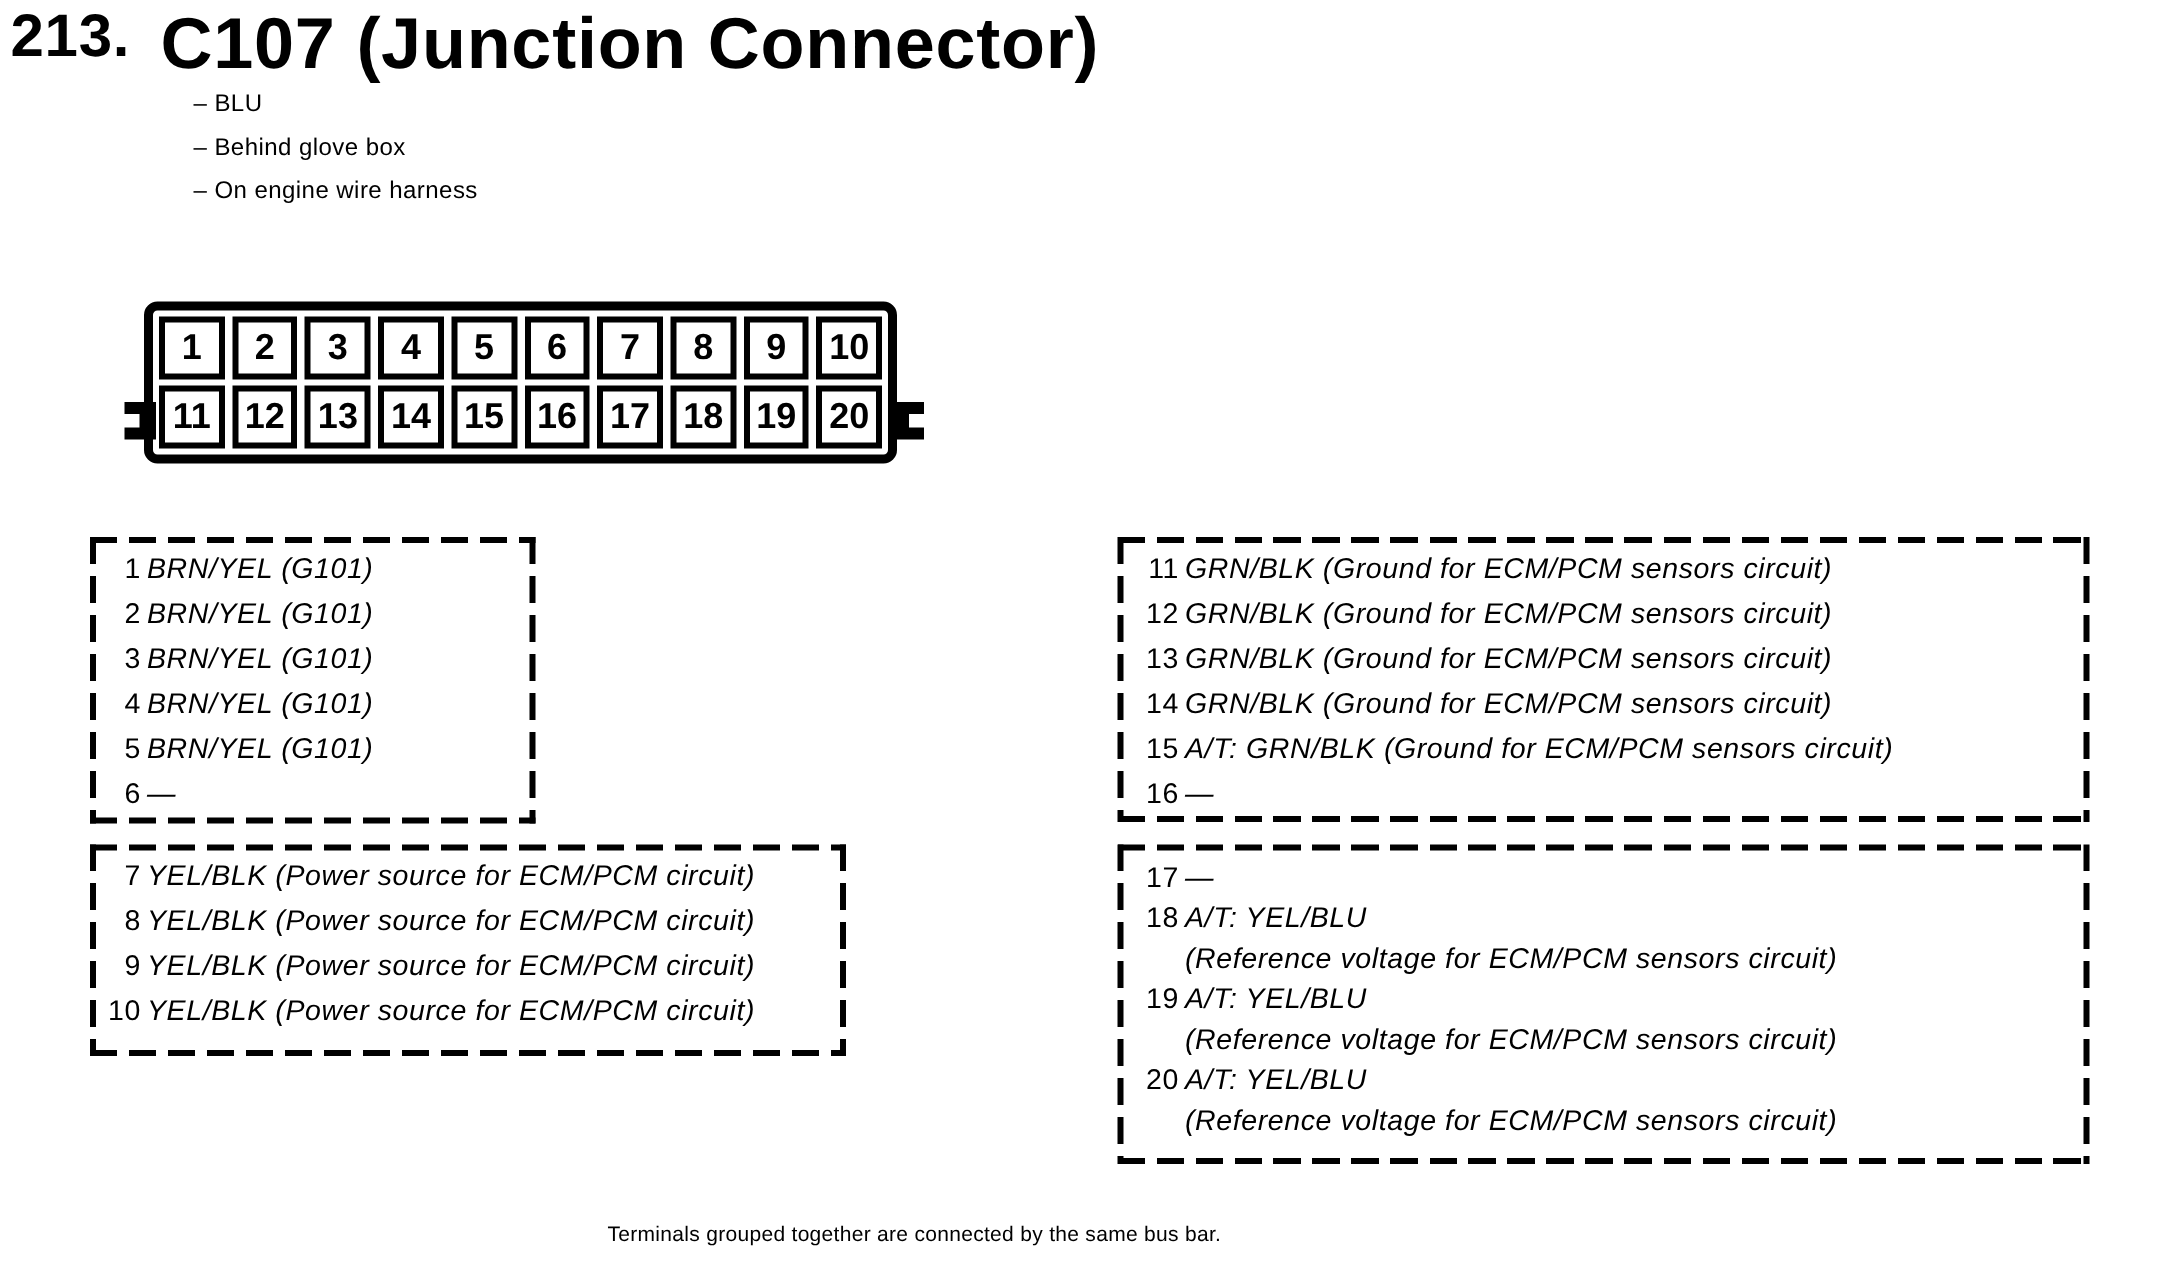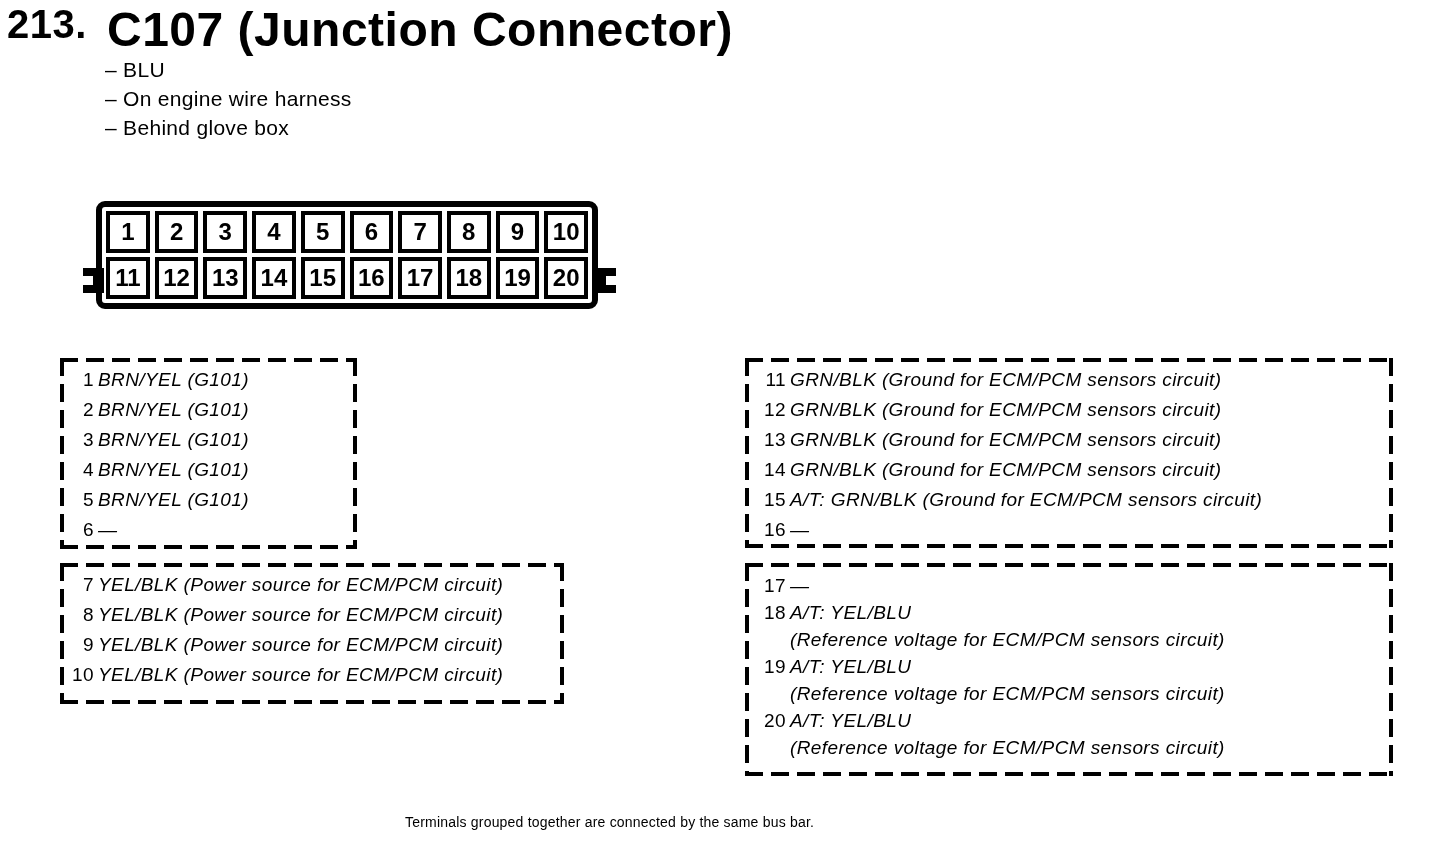--- a/index.html
+++ b/index.html
@@ -19,21 +19,21 @@
     position: absolute; left: 0; top: 0;
     font-size: 40px; font-weight: bold; letter-spacing: 0.5px; white-space: nowrap;
   }
   .sec-title {
     position: absolute; left: 100px; top: 0;
     font-size: 48px; font-weight: bold; letter-spacing: 0.5px; white-space: nowrap;
   }
 
   
   .notes { position: absolute; left: 105px; top: 55px; }
-  .note-line { font-size: 21px; line-height: 29px; letter-spacing: 0.3px; white-space: nowrap; }
+  .note-line { font-size: 16px; line-height: 29px; letter-spacing: 0.3px; white-space: nowrap; margin-left: 24px; }
 
   
   .connector {
     position: absolute; left: 96px; top: 201px;
     width: 502px; height: 108px;
     box-sizing: border-box;
     border: 6px solid #000;
     border-radius: 9px;
     background: #fff;
     padding: 4px;
@@ -93,22 +93,22 @@
 
 <div class="page">
 
   <div class="title-row">
     <span class="sec-num">213.</span>
     <span class="sec-title">C107 (Junction Connector)</span>
   </div>
 
   <div class="notes">
     <div class="note-line">– BLU</div>
+    <div class="note-line">– Behind glove box</div>
     <div class="note-line">– On engine wire harness</div>
-    <div class="note-line">– Behind glove box</div>
   </div>
 
   <div class="connector">
     <div class="tab tab-left"></div>
     <div class="tab tab-right"></div>
     <div class="cells">
       <div class="crow">
         <div class="cell">1</div>
         <div class="cell">2</div>
         <div class="cell">3</div>

